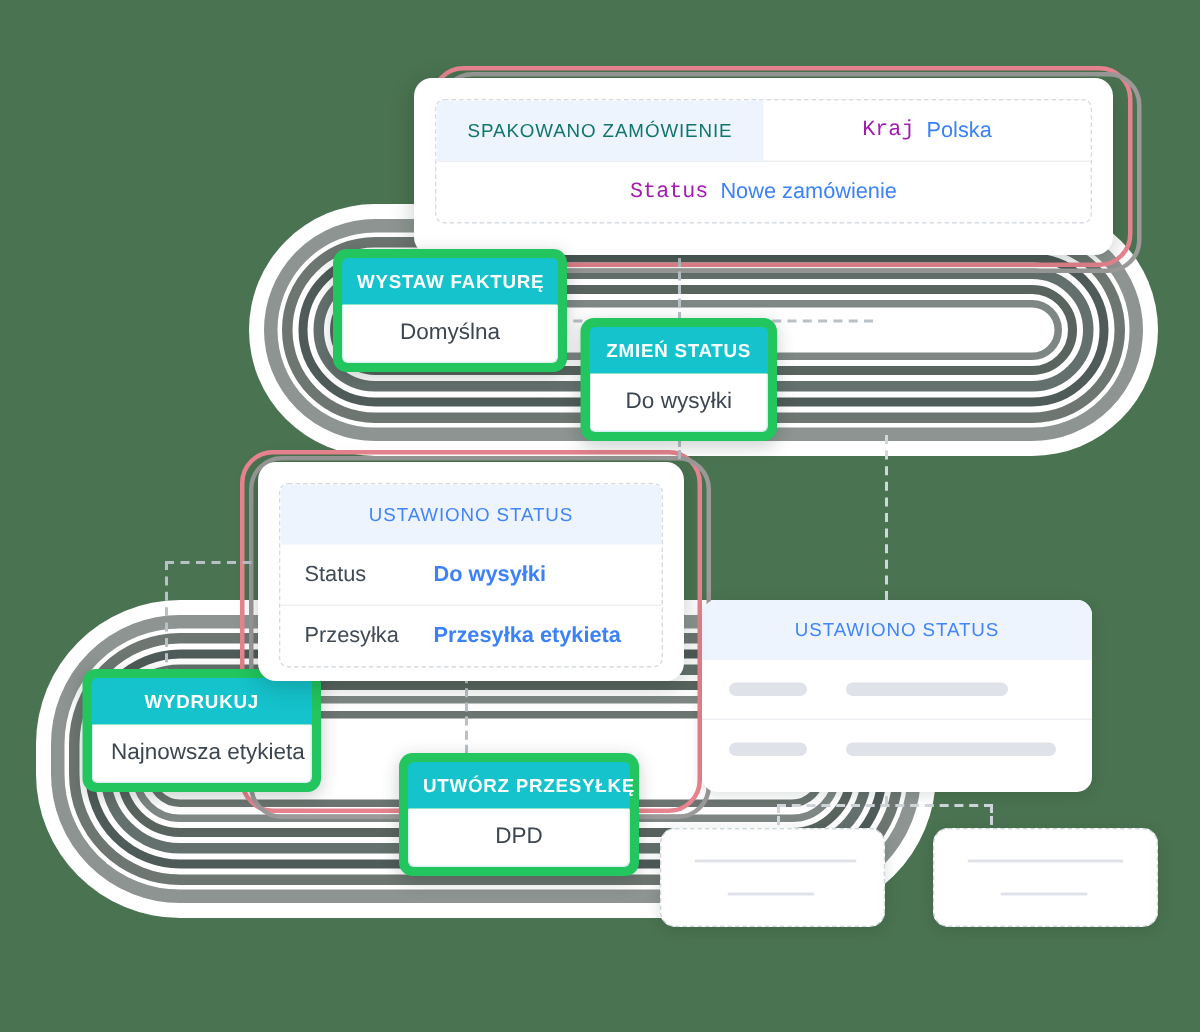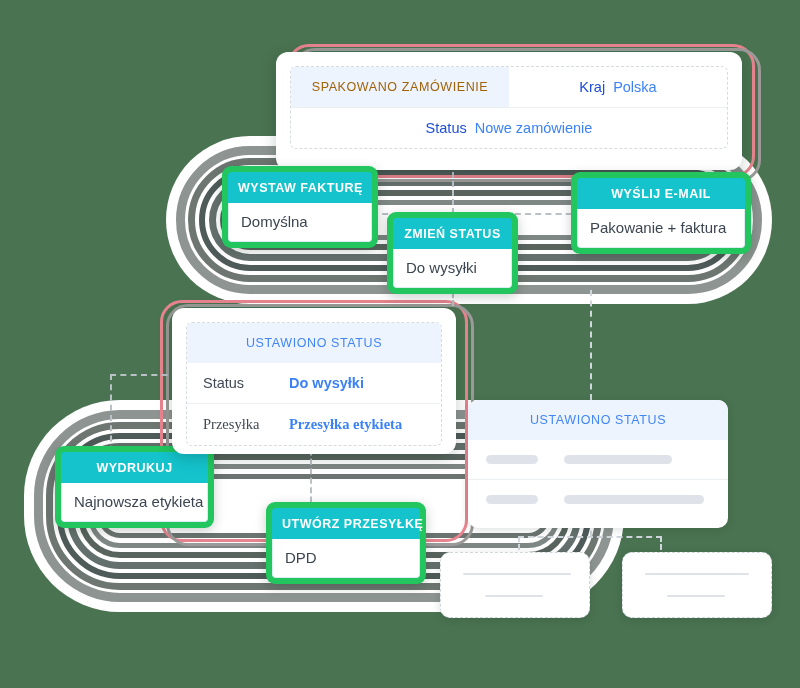--- a/index.html
+++ b/index.html
@@ -70,21 +70,21 @@
     text-align: center;
     padding: 9px 10px 8px 10px;
     border-radius: 4px 4px 0 0;
     box-sizing: border-box;
     white-space: nowrap;
   }
   .node-body {
     background: #ffffff;
     color: #3c4651;
     font-size: 15px;
-    text-align: left;
+    text-align: center;
     padding: 10px 12px 11px 12px;
     border: 1px solid #d8eef0;
     border-top: none;
     border-radius: 0 0 4px 4px;
     box-sizing: border-box;
     white-space: nowrap;
   }
 
   
   .panel {
@@ -111,46 +111,46 @@
     display: flex;
     align-items: center;
     justify-content: center;
     gap: 8px;
     padding: 12px 14px;
     box-sizing: border-box;
     white-space: nowrap;
   }
   .cell-head {
     background: #eef4fe;
-    color: #a16207;
+    color: #0f766e;
     font-size: 12.5px;
     font-weight: normal;
     letter-spacing: 0.6px;
     justify-content: center;
   }
-  .k { color: #1d4ed8; font-size: 14.5px; }
+  .k { color: #a21caf; font-size: 14.5px; font-family: Liberation Mono, monospace; }
   .v { color: #3b82f6; font-size: 14.5px; font-weight: normal; }
 
   
   .kv-head {
     background: #eef4fe;
     color: #4186f4;
     font-size: 12.5px;
     letter-spacing: 0.6px;
     text-align: center;
     padding: 13px 10px;
     box-sizing: border-box;
   }
   .kv-row {
     display: flex;
     align-items: center;
     padding: 12px 16px;
     box-sizing: border-box;
   }
-  .kv-row + .kv-row { border-top: 1px solid #eceff2; font-family: Liberation Serif, serif; }
+  .kv-row + .kv-row { border-top: 1px solid #eceff2; }
   .kv-k { color: #404a55; font-size: 14.5px; width: 86px; flex: none; }
   .kv-v { color: #3b82f6; font-size: 14.5px; font-weight: bold; }
 
   
   .ghost {
     position: absolute;
     background: #ffffff;
     border-radius: 10px;
     box-shadow: 0 2px 10px rgba(15,35,25,0.14);
     box-sizing: border-box;
@@ -289,24 +289,20 @@
   <div class="node" style="left:222px; top:166px; width:156px;">
     <div class="node-head">WYSTAW FAKTURĘ</div>
     <div class="node-body">Domyślna</div>
   </div>
 
   <div class="node" style="left:387px; top:212px; width:131px;">
     <div class="node-head">ZMIEŃ STATUS</div>
     <div class="node-body">Do wysyłki</div>
   </div>
 
-  <div class="node" style="left:571px; top:172px; width:180px;">
-    <div class="node-head">WYŚLIJ E-MAIL</div>
-    <div class="node-body">Pakowanie + faktura</div>
-  </div>
 
   <div class="node" style="left:55px; top:446px; width:159px;">
     <div class="node-head">WYDRUKUJ</div>
     <div class="node-body">Najnowsza etykieta</div>
   </div>
 
   <div class="node" style="left:266px; top:502px; width:160px;">
     <div class="node-head">UTWÓRZ PRZESYŁKĘ</div>
     <div class="node-body">DPD</div>
   </div>

